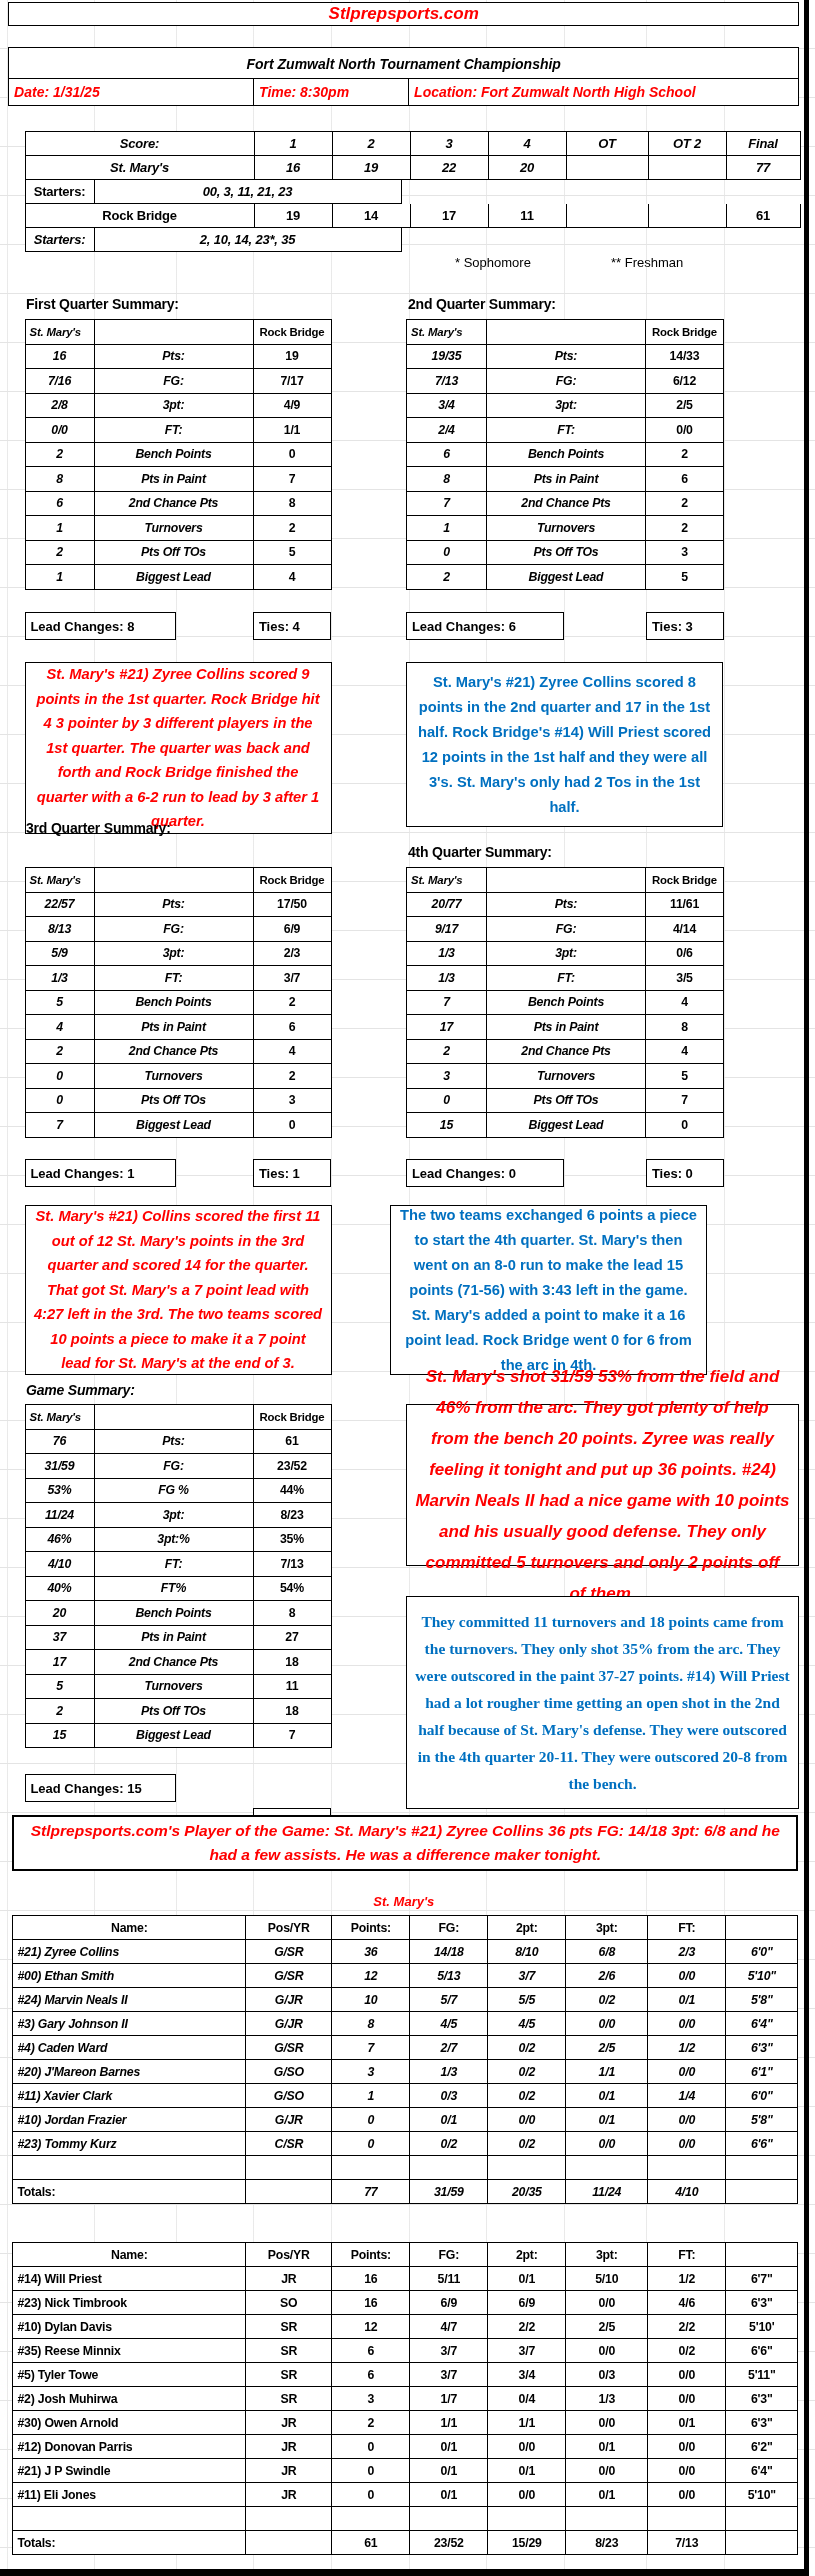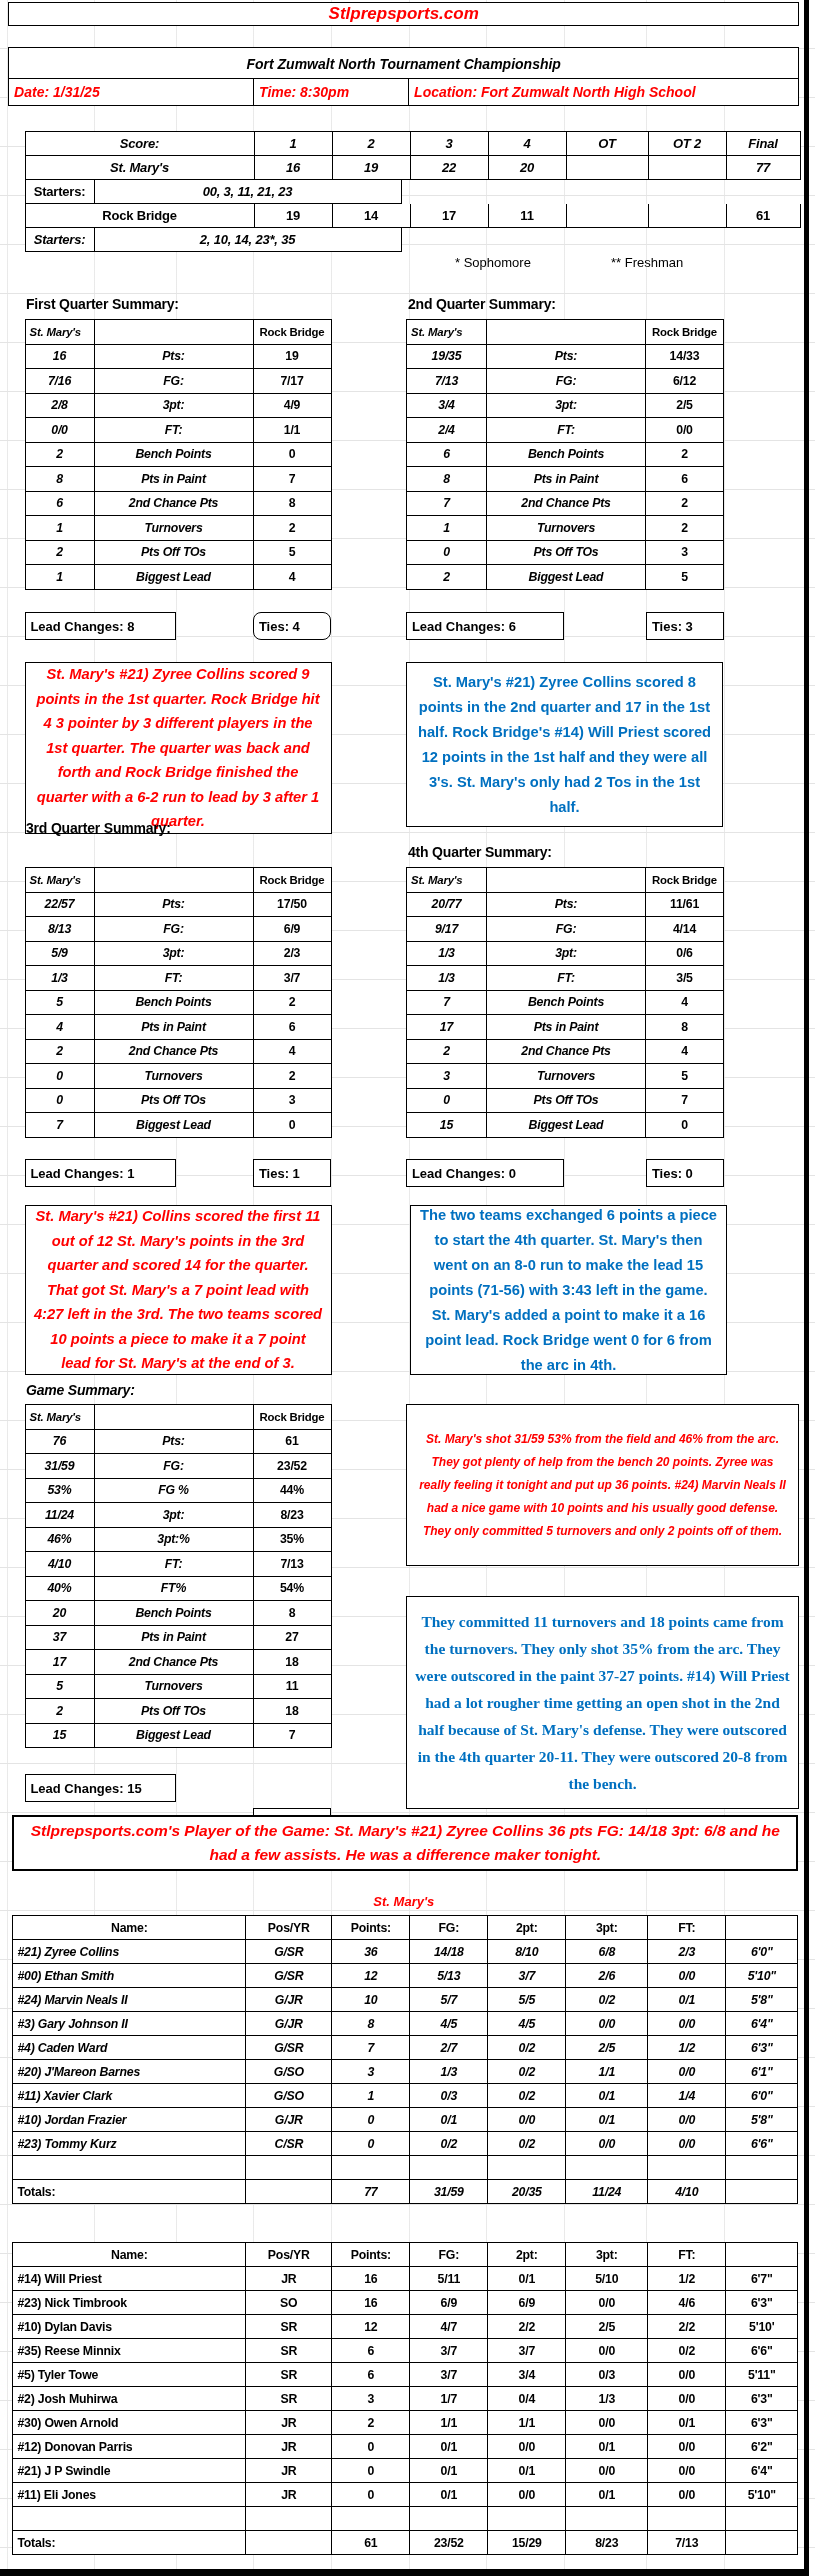--- a/index.html
+++ b/index.html
@@ -51,21 +51,21 @@
   .qt .trow:first-child .tc{font-size:11.4px;}
   .qt .trow:first-child .tc:nth-child(2){font-style:normal;}
   .qhead{position:absolute;font-weight:bold;font-size:14px;color:#000;letter-spacing:-0.2px;}
   .lcbox{position:absolute;height:28px;background:#fff;border:1.6px solid #000;box-sizing:border-box;
          display:flex;align-items:center;padding-left:4.9px;font-weight:bold;font-size:13px;}
   .note{position:absolute;background:#fff;border:1.6px solid #000;box-sizing:border-box;
         display:flex;align-items:center;justify-content:center;text-align:center;
         font-weight:bold;padding:3.3px 8.2px;}
   .note.nred{color:#FF0000;font-style:italic;font-size:14.7px;line-height:24.5px;}
   .note.nblue{color:#0070C0;font-size:14.7px;line-height:25px;}
-  .note.gred{font-size:12px;line-height:23px;}
+  .note.gred{font-size:17px;line-height:31px;}
   .note.gblue{font-size:15.5px;line-height:27px;font-family:Liberation Serif, serif;}
   #potg{position:absolute;left:12.3px;top:1815px;width:786px;height:56px;background:#fff;
         border:2.5px solid #000;box-sizing:border-box;display:flex;align-items:center;justify-content:center;
         text-align:center;color:#FF0000;font-weight:bold;font-style:italic;font-size:15.5px;line-height:24px;
         padding:0 11.4px;}
   
   .stbl .tc{height:24px;font-size:12.3px;}
   .stbl .tc:nth-child(1){width:233px;}
   .stbl .tc:nth-child(2){width:86px;}
   .stbl .tc:nth-child(n+3){width:78px;}
@@ -243,21 +243,21 @@
         <div class="tc">Pts Off TOs</div>
         <div class="tc blue">3</div>
       </div>
       <div class="trow">
         <div class="tc red it">2</div>
         <div class="tc">Biggest Lead</div>
         <div class="tc blue">5</div>
       </div>
     </div>
   <div class="lcbox" style="left:24.5px;top:612px;width:151px;">Lead Changes: 8</div>
-  <div class="lcbox" style="left:253px;top:612px;width:78px;border-radius:8px;">Ties: 4</div>
+  <div class="lcbox" style="left:253px;top:612px;width:78px;">Ties: 4</div>
   <div class="lcbox" style="left:406px;top:612px;width:158px;">Lead Changes: 6</div>
   <div class="lcbox" style="left:646px;top:612px;width:78px;">Ties: 3</div>
   <div class="note nred" style="left:24.5px;top:662px;width:307px;height:172px;">St. Mary's #21) Zyree Collins scored 9 points in the 1st quarter. Rock Bridge hit 4 3 pointer by 3 different players in the 1st quarter. The quarter was back and forth and Rock Bridge finished the quarter with a 6-2 run to lead by 3 after 1 quarter.</div>
   <div class="note nblue" style="left:406px;top:662px;width:317px;height:165px;">St. Mary's #21) Zyree Collins scored 8 points in the 2nd quarter and 17 in the 1st half. Rock Bridge's #14) Will Priest scored 12 points in the 1st half and they were all 3's. St. Mary's only had 2 Tos in the 1st half.</div>
 
   <div class="qhead" style="left:26px;top:820px;">3rd Quarter Summary:</div>
   <div class="qhead" style="left:408px;top:844px;">4th Quarter Summary:</div>
   <div class="tbl qt qleft" style="left:24.5px;top:867px;">
       <div class="trow">
         <div class="tc red it al">St. Mary's</div>
@@ -370,21 +370,21 @@
         <div class="tc red it">15</div>
         <div class="tc">Biggest Lead</div>
         <div class="tc blue">0</div>
       </div>
     </div>
   <div class="lcbox" style="left:24.5px;top:1159px;width:151px;">Lead Changes: 1</div>
   <div class="lcbox" style="left:253px;top:1159px;width:78px;">Ties: 1</div>
   <div class="lcbox" style="left:406px;top:1159px;width:158px;">Lead Changes: 0</div>
   <div class="lcbox" style="left:646px;top:1159px;width:78px;">Ties: 0</div>
   <div class="note nred" style="left:24.5px;top:1205px;width:307px;height:170px;">St. Mary's #21) Collins scored the first 11 out of 12 St. Mary's points in the 3rd quarter and scored 14 for the quarter. That got St. Mary's a 7 point lead with 4:27 left in the 3rd. The two teams scored 10 points a piece to make it a 7 point lead for St. Mary's at the end of 3.</div>
-  <div class="note nblue" style="left:410px;top:1205px;width:317px;height:170px;">The two teams exchanged 6 points a piece to start the 4th quarter. St. Mary's then went on an 8-0 run to make the lead 15 points (71-56) with 3:43 left in the game. St. Mary's added a point to make it a 16 point lead. Rock Bridge went 0 for 6 from the arc in 4th.</div>
+  <div class="note nblue" style="left:390px;top:1205px;width:317px;height:170px;">The two teams exchanged 6 points a piece to start the 4th quarter. St. Mary's then went on an 8-0 run to make the lead 15 points (71-56) with 3:43 left in the game. St. Mary's added a point to make it a 16 point lead. Rock Bridge went 0 for 6 from the arc in 4th.</div>
 
   <div class="qhead it" style="left:26px;top:1382px;">Game Summary:</div>
   <div class="tbl qt qleft" style="left:24.5px;top:1404px;">
       <div class="trow">
         <div class="tc red it al">St. Mary's</div>
         <div class="tc"></div>
         <div class="tc blue">Rock Bridge</div>
       </div>
       <div class="trow">
         <div class="tc red it">76</div>

